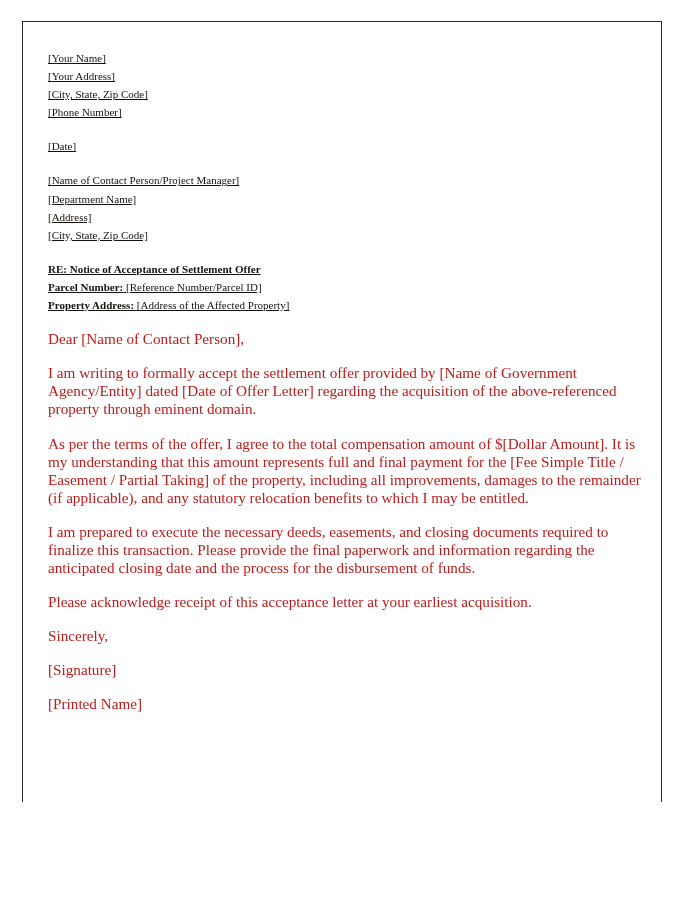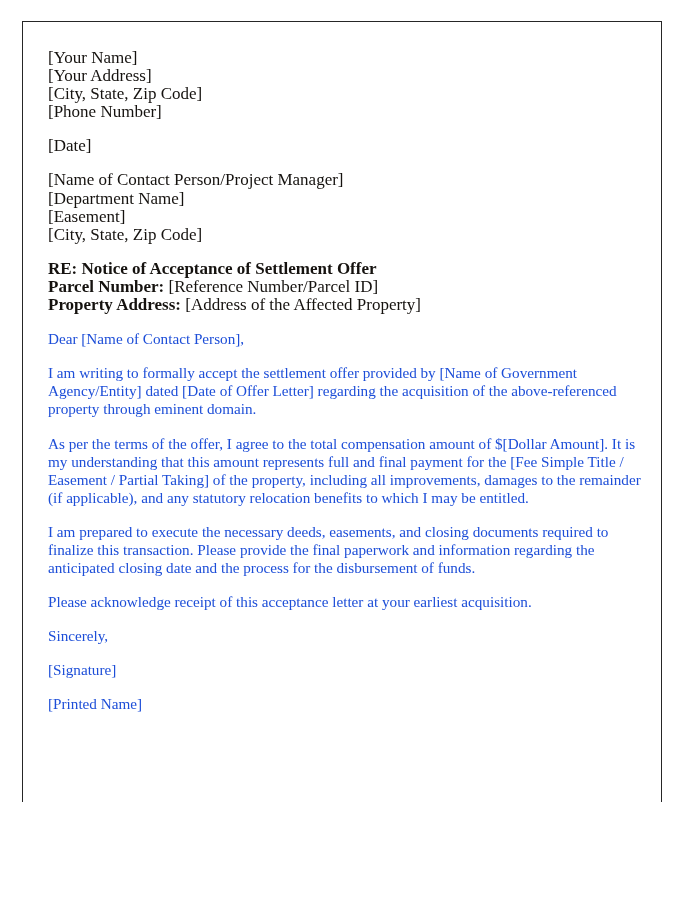--- a/index.html
+++ b/index.html
@@ -31,35 +31,36 @@
   }
 
   #letter-body {
     position: absolute;
     left: 25px;
     top: 27px;
     width: 594px;
   }
 
   .block {
-    font-size: 17px;
+    font-size: 11px;
     line-height: 18.1px;
     color: #15120f;
     margin: 0 0 16px 0;
     text-align: left;
     white-space: normal;
+    text-decoration: underline;
   }
   .block:last-child { margin-bottom: 0; }
 
   .line { display: block; }
 
   .para {
     font-size: 15.2px;
     line-height: 18.1px;
-    color: #1d4ed8;
+    color: #b91c1c;
     margin: 0 0 16px 0;
   }
 
   .lbl-bold { font-weight: bold; }
   .re-line { font-weight: bold; }
 
   
   .addr .line { line-height: 18.1px; }
 </style>
 </head>
@@ -75,21 +76,21 @@
       <span class="line">[Phone Number]</span>
     </div>
 
     <div class="block">
       <span class="line">[Date]</span>
     </div>
 
     <div class="block addr">
       <span class="line">[Name of Contact Person/Project Manager]</span>
       <span class="line">[Department Name]</span>
-      <span class="line">[Easement]</span>
+      <span class="line">[Address]</span>
       <span class="line">[City, State, Zip Code]</span>
     </div>
 
     <div class="block">
       <span class="line re-line">RE: Notice of Acceptance of Settlement Offer</span>
       <span class="line"><span class="lbl-bold">Parcel Number:</span> <span>[Reference Number/Parcel ID]</span></span>
       <span class="line"><span class="lbl-bold">Property Address:</span> <span>[Address of the Affected Property]</span></span>
     </div>
 
     <p class="para">Dear [Name of Contact Person],</p>

